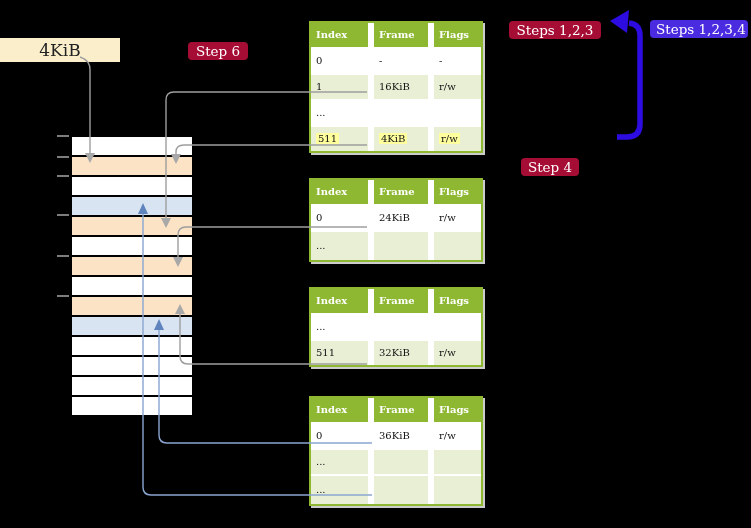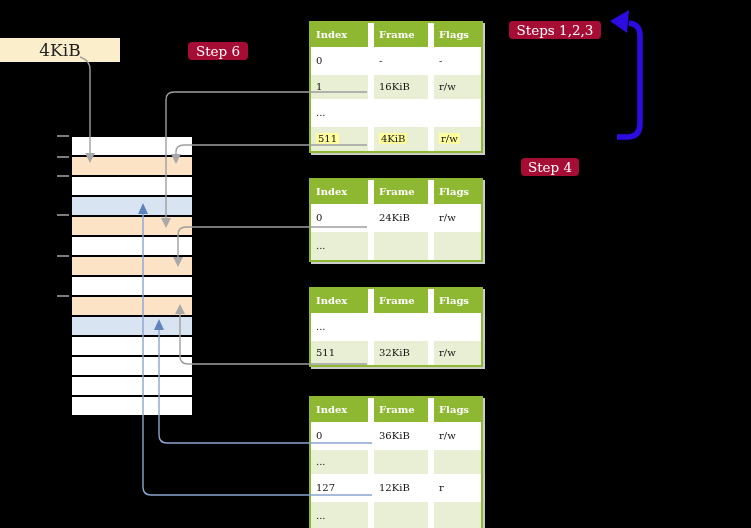--- a/index.html
+++ b/index.html
@@ -74,20 +74,21 @@
   <div class="tick" style="top:156px"></div>
   <div class="tick" style="top:175px"></div>
   <div class="tick" style="top:214px"></div>
   <div class="tick" style="top:255px"></div>
   <div class="tick" style="top:295px"></div>
 
   <div id="memsize">4KiB</div>
 
   <div id="step0" class="steplab crimson">Step 6</div>
   <div id="steps123" class="steplab crimson">Steps 1,2,3</div>
+  <div id="steps1234" class="steplab bluelab">Steps 1,2,3,4</div>
   <div id="step4" class="steplab crimson">Step 4</div>
 
   <div id="t1" class="ptable">
     <div class="trow thead">
       <div>Index</div>
       <div>Frame</div>
       <div>Flags</div>
     </div>
     <div class="trow">
       <div>0</div>
@@ -156,25 +157,20 @@
     <div class="trow">
       <div>0</div>
       <div>36KiB</div>
       <div>r/w</div>
     </div>
     <div class="trow alt">
       <div>...</div>
       <div></div>
       <div></div>
     </div>
-    <div class="trow">
-      <div>127</div>
-      <div>12KiB</div>
-      <div>r</div>
-    </div>
     <div class="trow alt tall">
       <div>...</div>
       <div></div>
       <div></div>
     </div>
   </div>
 
   <svg id="overlay" width="751" height="528" viewBox="0 0 751 528">
 
     <g>

